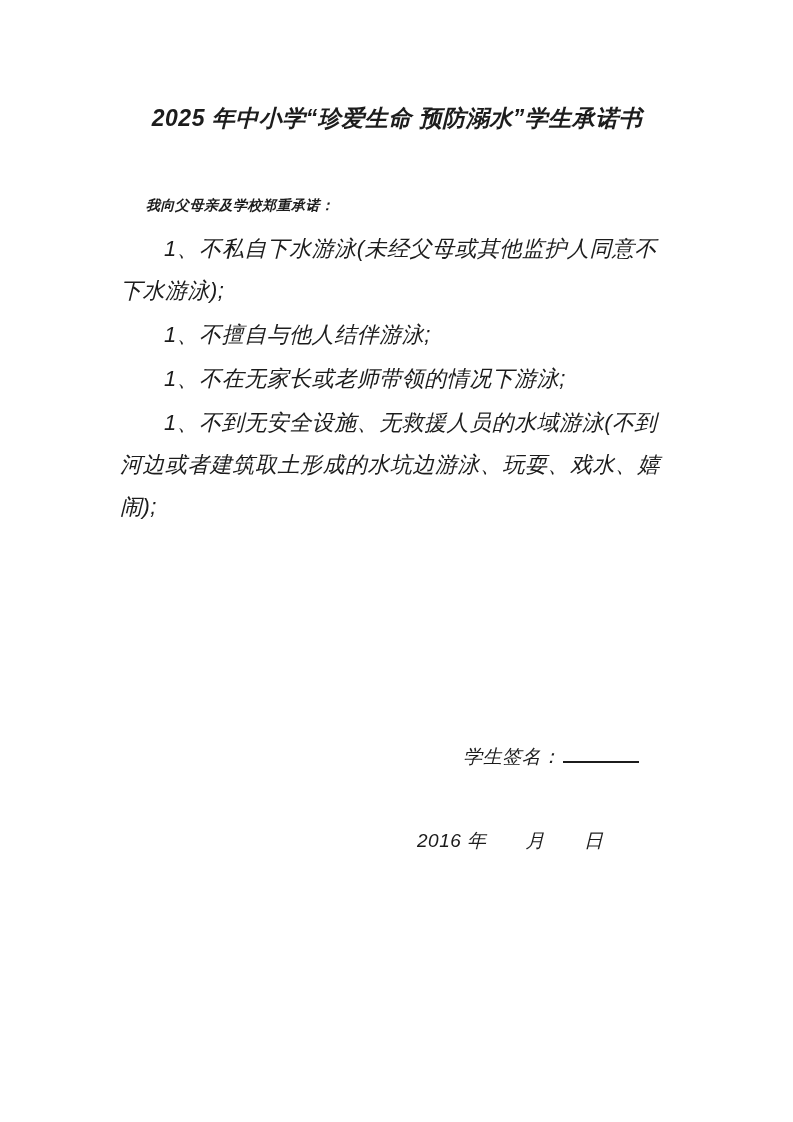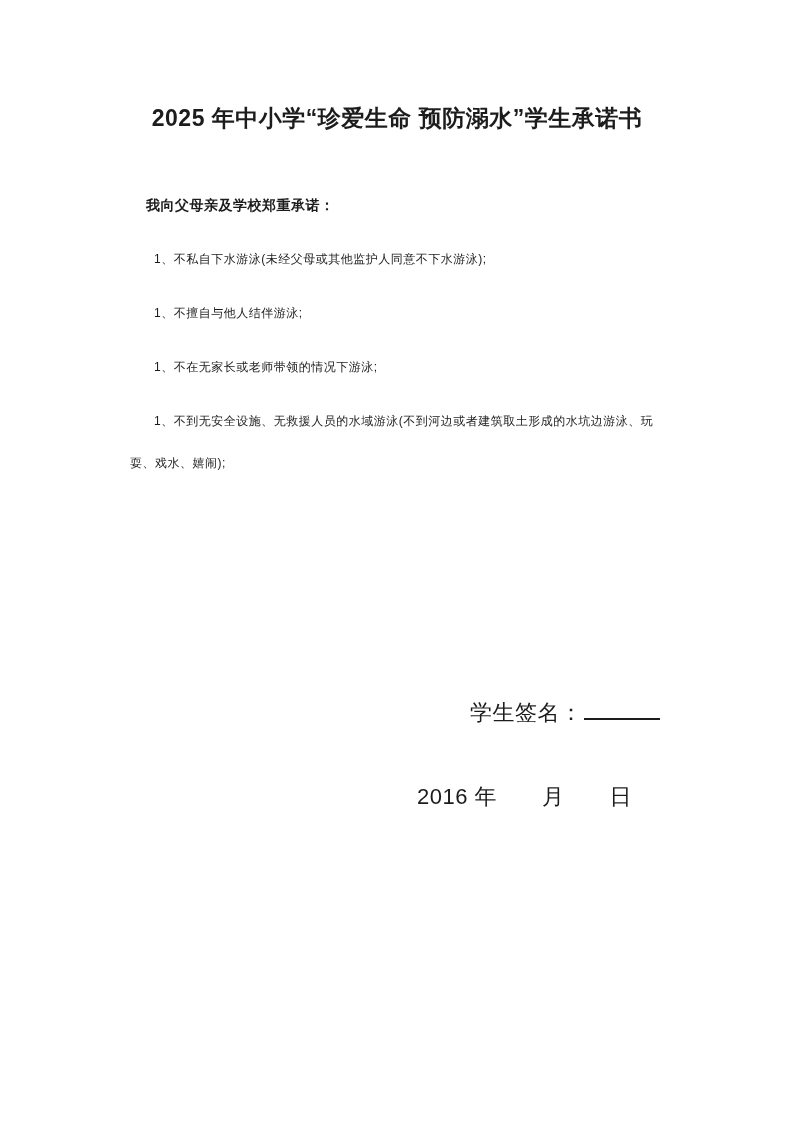--- a/index.html
+++ b/index.html
@@ -13,50 +13,51 @@
     height: 1122px;
     background: #ffffff;
     font-family: "Liberation Sans", sans-serif;
     color: #1c1c1c;
     overflow: hidden;
     box-sizing: border-box;
   }
   .content {
     box-sizing: border-box;
     padding: 100px 117px 0 118px; 
+    font-style: italic;
   }
   .doc-title {
     margin: 0 0 48px 0;
     font-size: 23px;
     line-height: 36px;
     font-weight: bold;
     text-align: center;
     letter-spacing: 0.5px;
     white-space: nowrap;
   }
   .intro {
     margin: 0;
     font-size: 14px;
     line-height: 42px;
     font-weight: bold;
     text-indent: 2em;
     letter-spacing: 0.5px;
   }
   .item {
-    margin: 12px;
-    font-size: 12px;
+    margin: 2px;
+    font-size: 22px;
     line-height: 42px;
     font-weight: normal;
     text-indent: 2em;
     letter-spacing: 0.5px;
   }
   .sign-block {
     margin-top: 166px;
     padding-left: 299px;
-    font-size: 22px;
+    font-size: 19px;
     line-height: 42px;
     letter-spacing: 0.5px;
   }
   .sign-row {
     white-space: pre;
   }
   .sign-line {
     display: inline-block;
     width: 76px;
     height: 1px;

